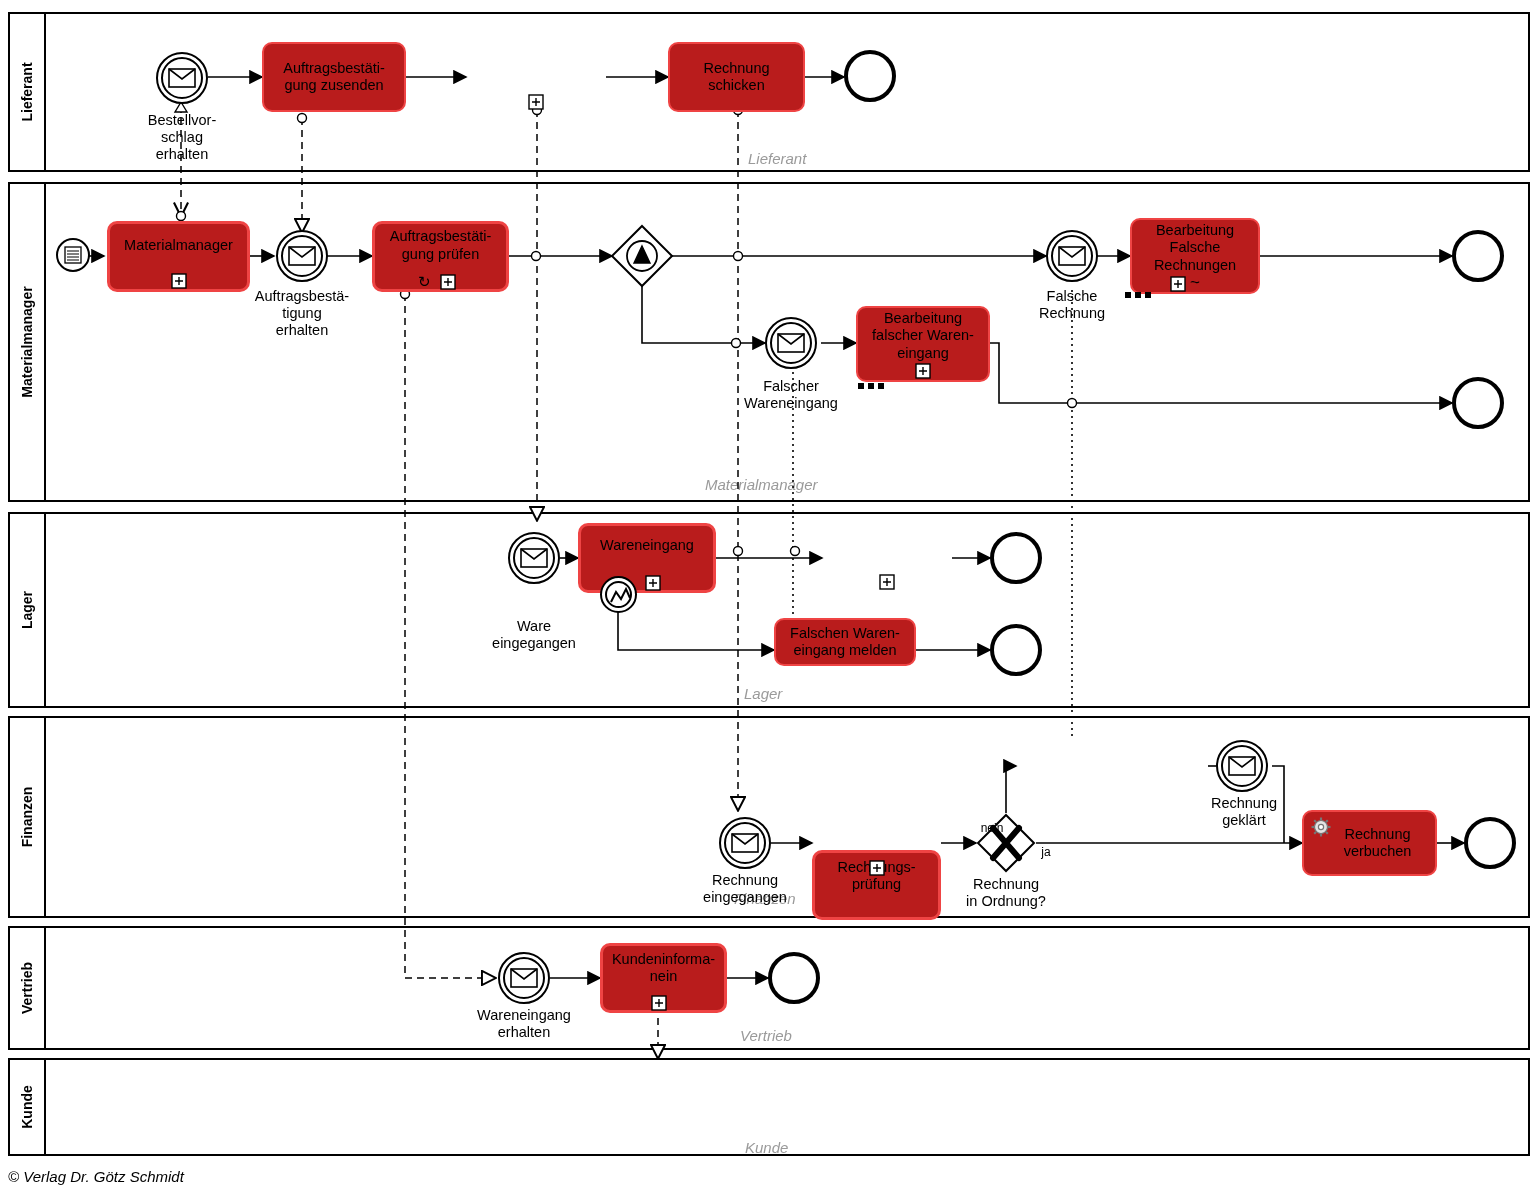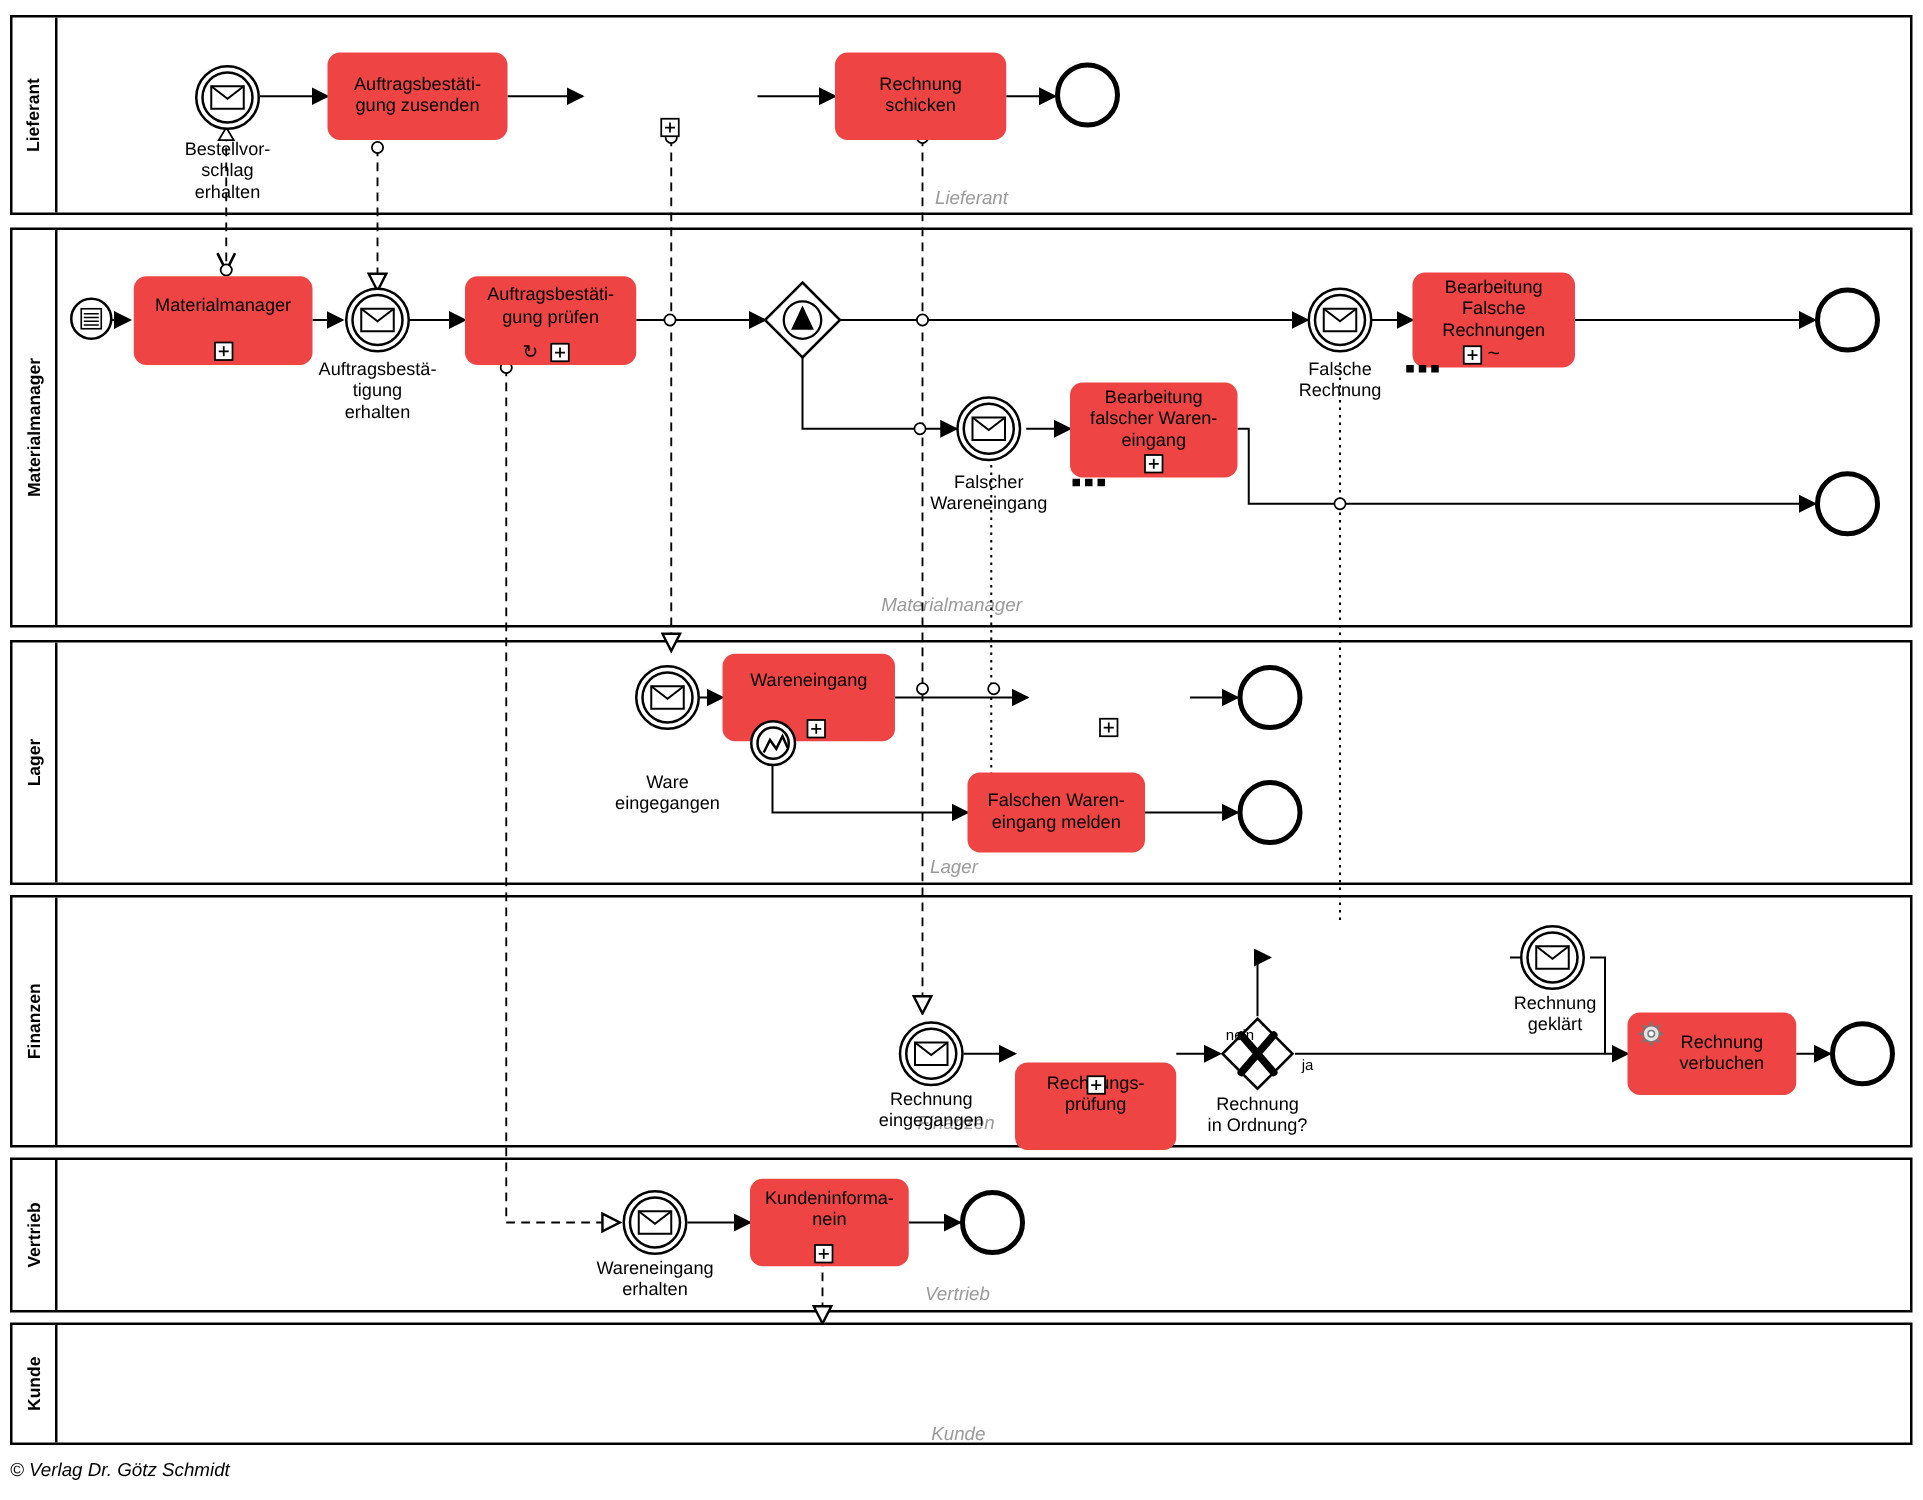--- a/index.html
+++ b/index.html
@@ -2,21 +2,21 @@
 <html><head>
 <meta charset="utf-8">
 <style>
   html,body{margin:0;padding:0;background:#ffffff;}
   body{width:1538px;height:1200px;font-family:"Liberation Sans",sans-serif;position:relative;overflow:hidden;}
   #canvas{position:absolute;left:0;top:0;width:1538px;height:1200px;}
   .lane{position:absolute;border:2px solid #000;background:#fff;box-sizing:border-box;}
   .lane-title{position:absolute;left:0;top:0;width:36px;height:100%;border-right:2px solid #000;box-sizing:border-box;display:flex;align-items:center;justify-content:center;}
   .lane-title span{transform:rotate(-90deg);white-space:nowrap;font-size:14px;font-weight:bold;color:#000;}
   .lane-wm{position:absolute;font-style:italic;font-size:15px;color:#9a9a9a;white-space:nowrap;}
-  .task{position:absolute;box-sizing:border-box;border:2px solid #ef4444;border-radius:10px;background:#ef4444;display:flex;align-items:center;justify-content:center;text-align:center;font-size:14.5px;line-height:1.18;color:#000;padding:2px 4px;}
+  .task{position:absolute;box-sizing:border-box;border:2px solid #ef4444;border-radius:10px;background:#b91c1c;display:flex;align-items:center;justify-content:center;text-align:center;font-size:14.5px;line-height:1.18;color:#000;padding:2px 4px;}
   .task.thick{border-width:3.4px;}
   .task .lbl{display:block;width:100%;}
   .marker{position:absolute;font-size:13px;line-height:1;color:#000;text-align:center;}
   .evt{position:absolute;border-radius:50%;box-sizing:border-box;background:#fff;}
   .evt.start{border:2px solid #000;}
   .evt.end{border:4.5px solid #000;}
   .evt.inter{border:2px solid #000;}
   .evt.inter::after{content:"";position:absolute;left:3px;top:3px;right:3px;bottom:3px;border:2px solid #000;border-radius:50%;}
   .elbl{position:absolute;text-align:center;font-size:14.5px;line-height:1.18;color:#000;white-space:pre;}
   .gw{position:absolute;box-sizing:border-box;}
@@ -319,21 +319,21 @@
 
   <div class="marker" style="left:879px;top:574px;">
     <svg width="16" height="16">
         <rect x="1" y="1" width="14" height="14" fill="#fff" stroke="#000" stroke-width="1.4"></rect>
         <path d="M8,4 L8,12 M4,8 L12,8" stroke="#000" stroke-width="1.4"></path>
       </svg>
   </div>
 
   <div class="evt end" style="left:990px;top:532px;width:52px;height:52px;"></div>
 
-  <div class="task" style="left:774px;top:618px;width:142px;height:64px;">
+  <div class="task" style="left:774px;top:618px;width:142px;height:48px;">
     <span class="lbl" style="white-space:pre-line;">Falschen Waren-
 eingang melden</span>
   </div>
   <div class="evt end" style="left:990px;top:624px;width:52px;height:52px;"></div>
 
   <div class="evt inter" style="left:719px;top:817px;width:52px;height:52px;"></div>
   <div class="ico" style="left:731px;top:833px;">
     <svg width="28" height="20">
         <rect x="1" y="1" width="26" height="18" fill="#fff" stroke="#000" stroke-width="1.6"></rect>
         <path d="M1,1 L14,11 L27,1" fill="none" stroke="#000" stroke-width="1.6"></path>

